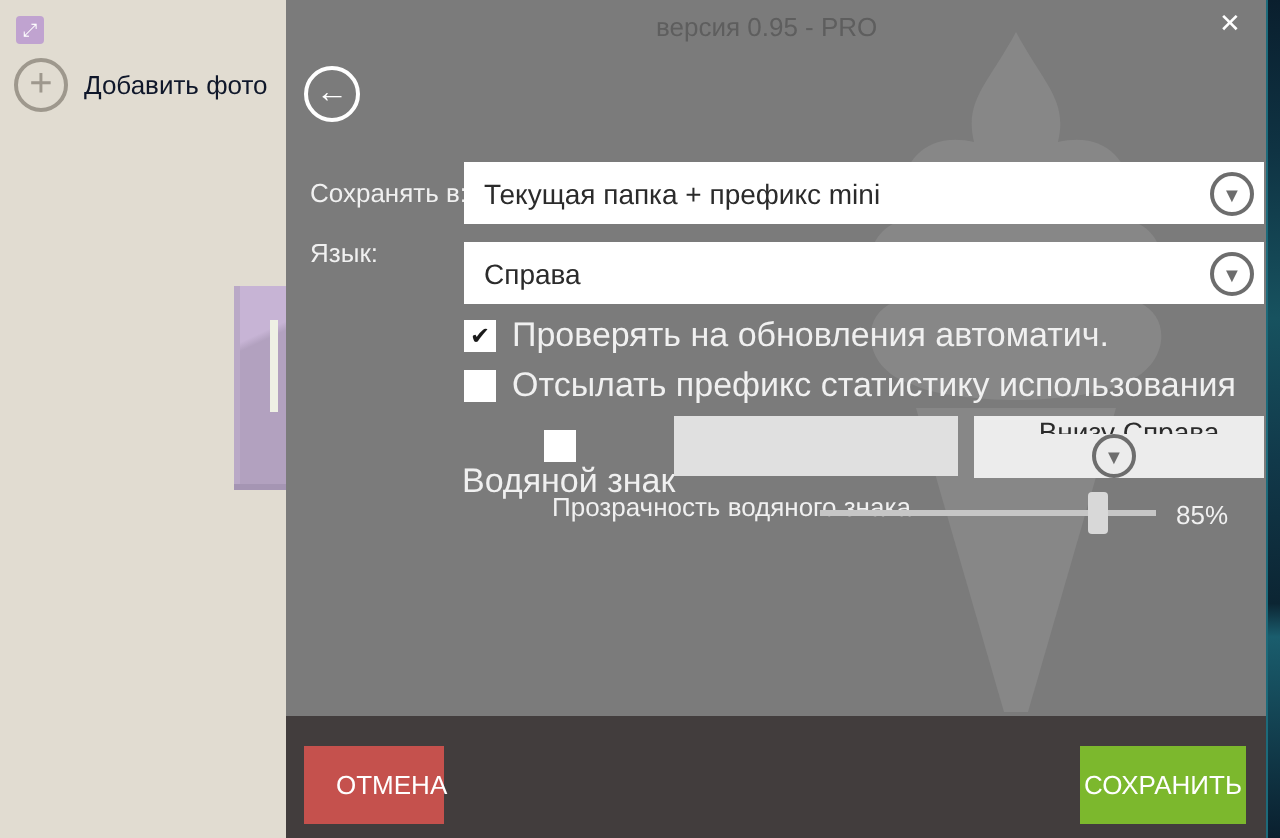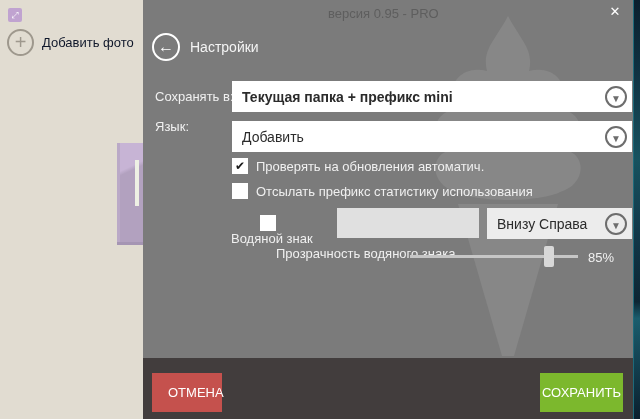--- a/index.html
+++ b/index.html
@@ -33,31 +33,31 @@
               border-radius: 50%; background: transparent; color: #ffffff; font-size: 16px; line-height: 24px;
               text-align: center; cursor: pointer; padding: 0; }
   .header-title { position: absolute; left: 47px; top: 39px; font-size: 14px; color: #f4f4f4; }
 
   .row-label { position: absolute; color: #f0f0f0; font-size: 13px; }
   .dropdown { position: absolute; height: 31px; background: #ffffff; display: flex; align-items: center;
               cursor: pointer; }
   .dropdown .value { flex: 1; padding-left: 10px; font-size: 14px; color: #2b2b2b; white-space: nowrap; overflow: hidden; }
   .dd-arrow { flex: none; width: 22px; height: 22px; margin-right: 5px; border: 2px solid #6d6d6d; border-radius: 50%;
               color: #6d6d6d; font-size: 10px; line-height: 21px; text-align: center; }
-  .dd1 { left: 89px; top: 81px; width: 400px; font-weight: bold; }
+  .dd1 { left: 89px; top: 81px; width: 400px; }
   .dd2 { left: 89px; top: 121px; width: 400px; }
-  .dd3 { left: 344px; top: 208px; width: 145px; background: #ececec; }
+  .dd3 { left: 344px; top: 208px; width: 145px; background: #ececec; flex-direction: column; }
 
   .label-save { left: 12px; top: 89px; }
   .label-lang { left: 12px; top: 119px; }
 
   .cb-row { position: absolute; display: flex; align-items: center; cursor: pointer; }
   .cb-box { width: 16px; height: 16px; background: #ffffff; flex: none; text-align: center;
             font-size: 12px; line-height: 16px; color: #1a1a1a; }
-  .cb-label { margin-left: 8px; color: #f0f0f0; font-size: 13px; white-space: nowrap; }
+  .cb-label { margin-left: 8px; color: #f0f0f0; font-size: 17px; white-space: nowrap; }
   .cb1 { left: 89px; top: 158px; }
   .cb2 { left: 89px; top: 183px; }
   .cb3 { left: 80px; top: 215px; flex-direction: column; }
 
   .wm-input { position: absolute; left: 194px; top: 208px; width: 142px; height: 30px; background: #e0e0e0;
               border: 0; padding: 0 8px; font-size: 13px; color: #444444; }
 
   .slider-label { left: 89px; top: 246px; margin-left: 44px; }
   .slider-track { position: absolute; left: 267px; top: 255px; width: 168px; height: 3px; background: #c6c6c6; cursor: pointer; }
   .slider-thumb { position: absolute; left: 401px; top: 246px; width: 10px; height: 21px; background: #d8d8d8;
@@ -98,31 +98,30 @@
       <svg width="235" height="342" viewBox="0 0 235 342">
         <path d="M118 0 C104 26 92 34 97 55 C68 48 54 74 66 93 C42 96 38 124 57 135 C38 143 43 170 66 176 C74 181 100 184 118 184 C136 184 162 181 170 176 C193 170 198 143 179 135 C198 124 194 96 170 93 C182 74 168 48 139 55 C144 34 132 26 118 0 Z"></path>
         <path d="M68 188 L112 340 L124 340 L168 188 Z"></path>
       </svg>
     </div>
 
     <div class="win-title">версия 0.95 - PRO</div>
     <button class="close-btn">✕</button>
 
     <button class="back-btn">←</button>
-    <div class="header-title">Настройки</div>
 
     <div class="row-label label-save">Сохранять в:</div>
     <div class="dropdown dd1">
       <span class="value">Текущая папка + префикс mini</span>
       <span class="dd-arrow">▼</span>
     </div>
 
     <div class="row-label label-lang">Язык:</div>
     <div class="dropdown dd2">
-      <span class="value">Добавить</span>
+      <span class="value">Справа</span>
       <span class="dd-arrow">▼</span>
     </div>
 
     <div class="cb-row cb1">
       <span class="cb-box">✔</span>
       <span class="cb-label">Проверять на обновления автоматич.</span>
     </div>
 
     <div class="cb-row cb2">
       <span class="cb-box"></span>

